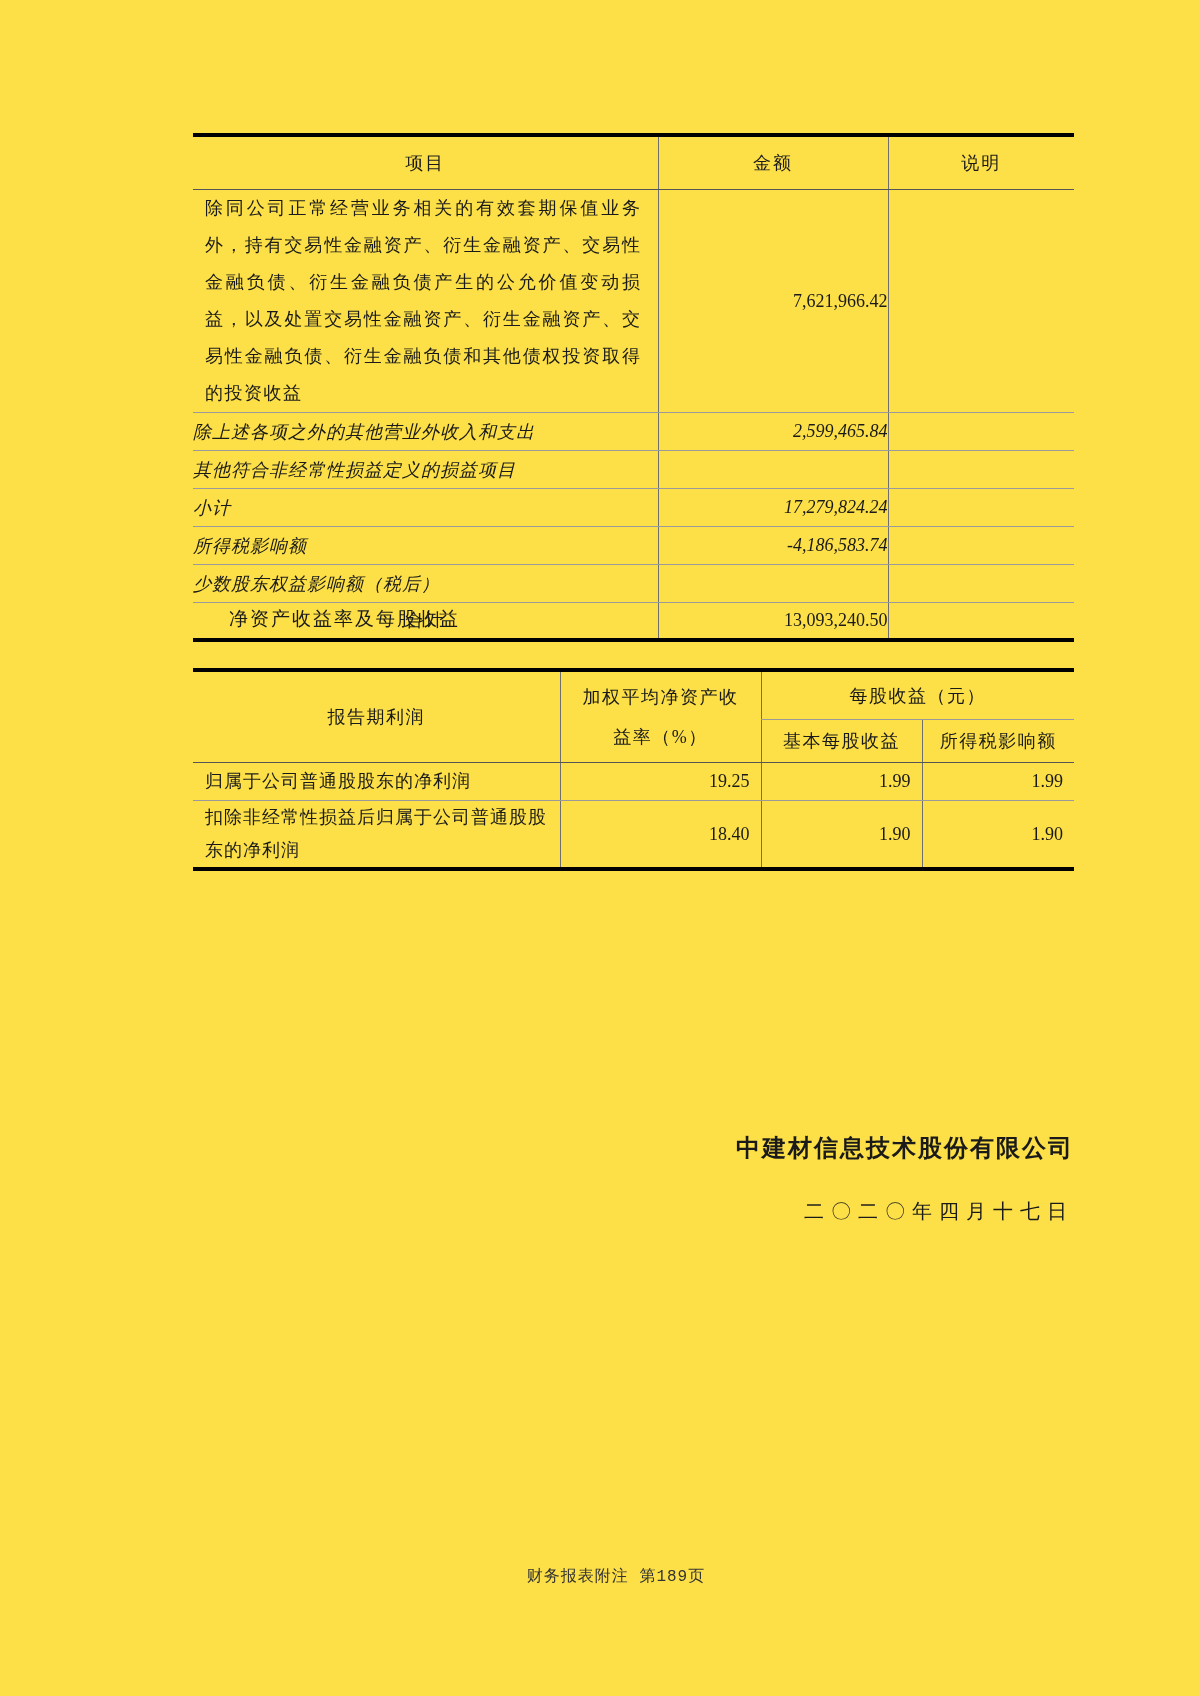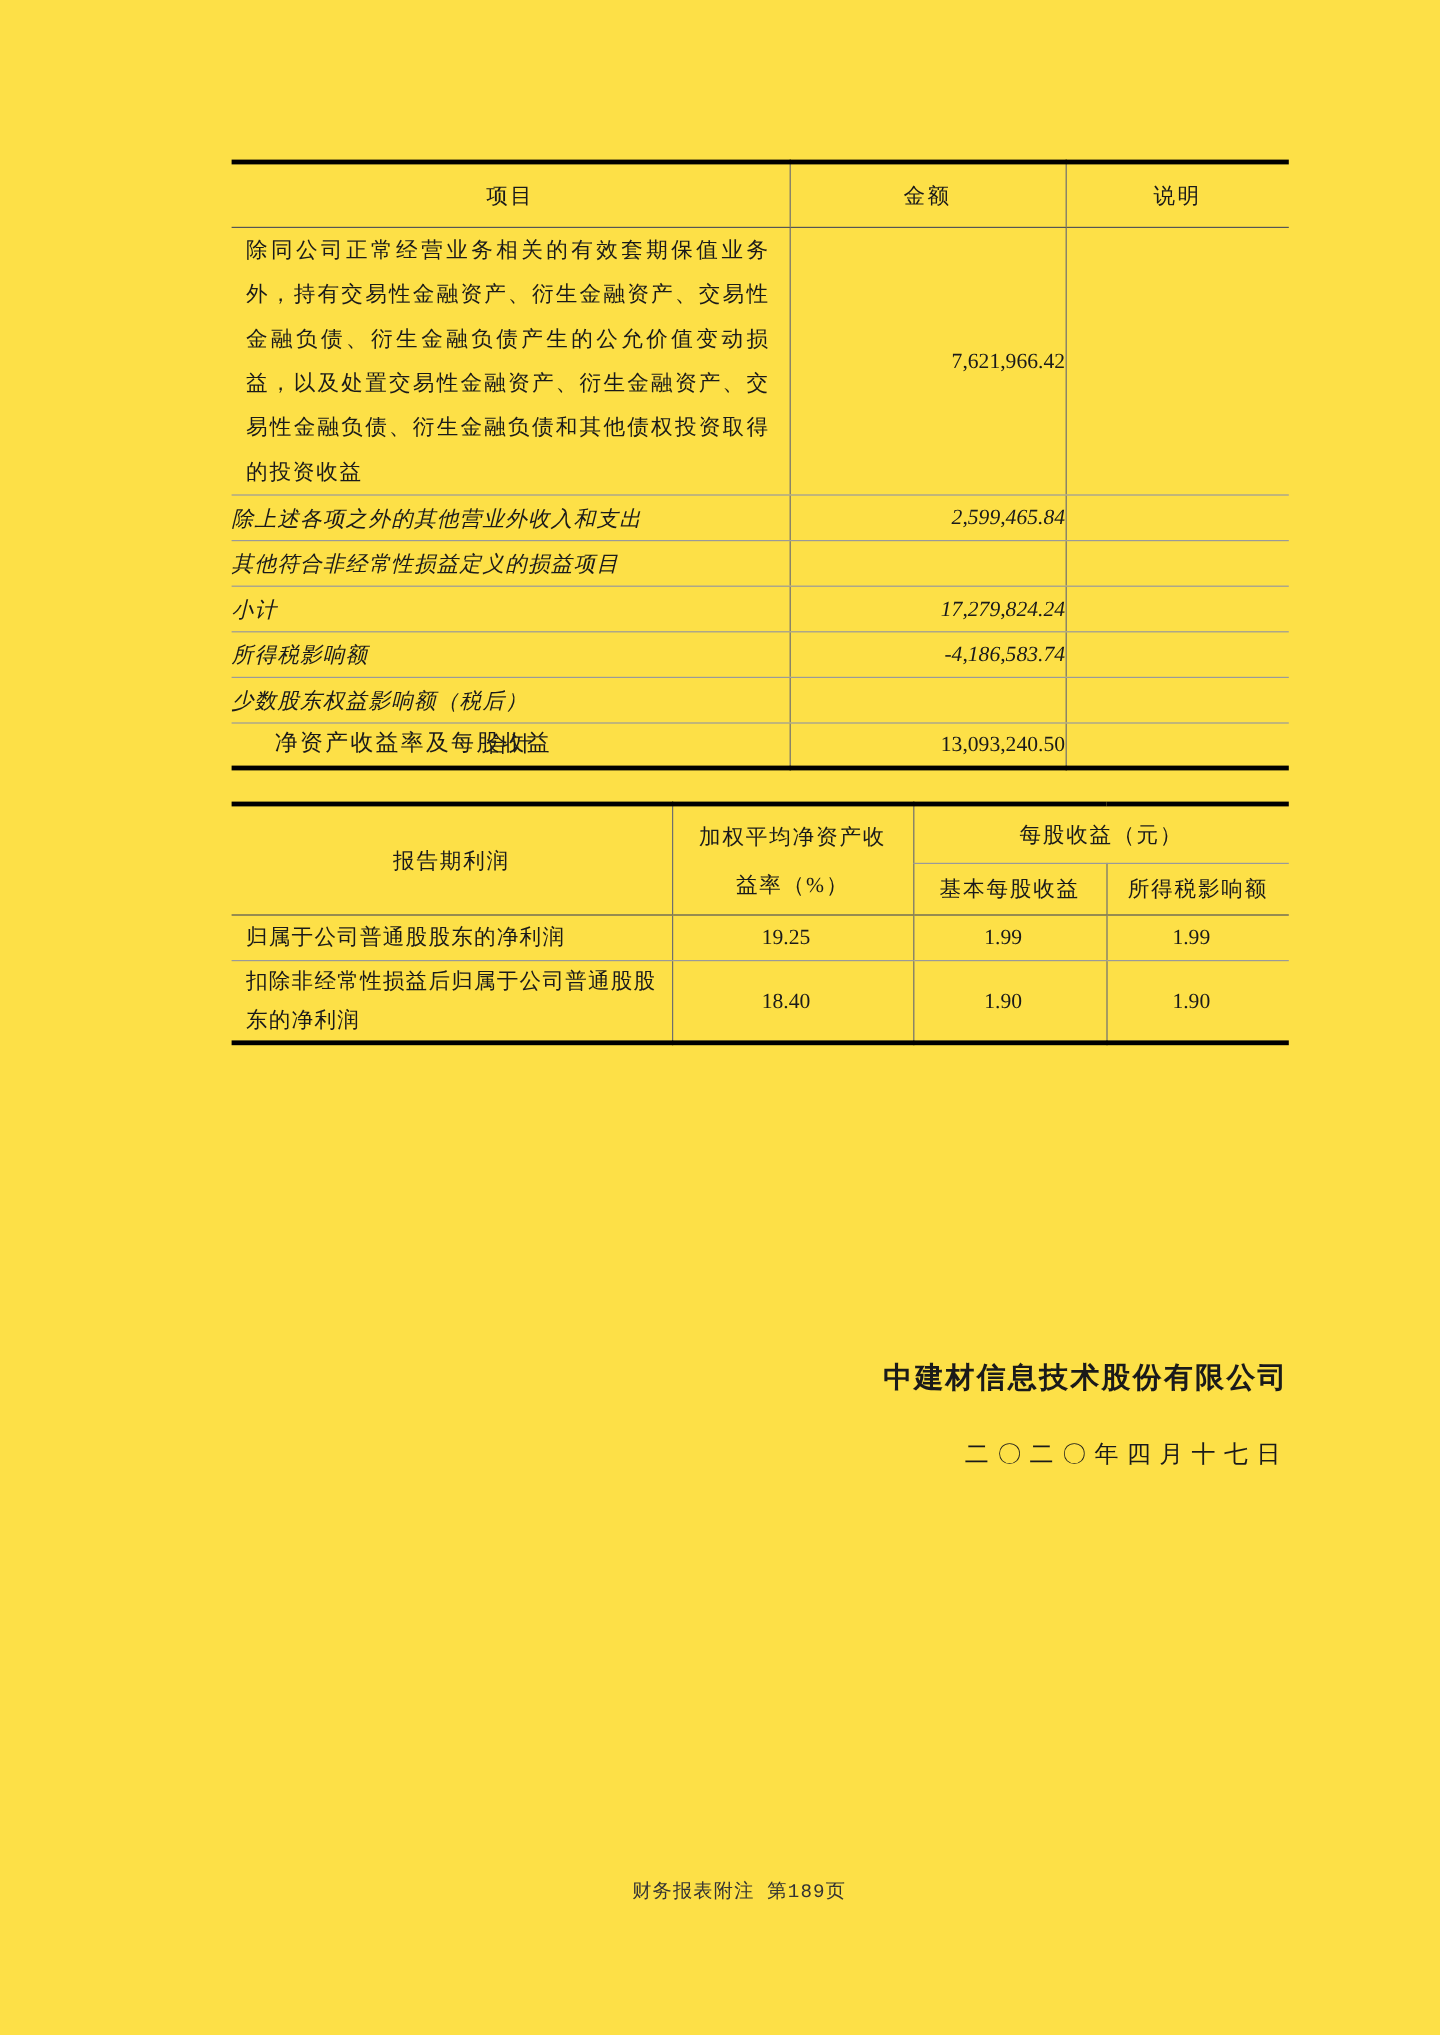--- a/index.html
+++ b/index.html
@@ -65,21 +65,21 @@
     font-weight:normal;
     padding:0;
     overflow:hidden;
   }
   .tbl2 .h-cell{text-align:center;letter-spacing:1.5px;}
   .tbl2 .h-roe{line-height:40px;padding:0 22px;}
   .tbl2 .h-top{height:47px;}
   .tbl2 .h-sub{height:42px;}
   .tbl2 .hdr-bottom{border-bottom:1px solid #555;}
   .tbl2 .b-label{text-align:left;padding:0 12px;letter-spacing:1px;line-height:33px;}
-  .tbl2 .b-num{text-align:center;padding-right:11px;}
+  .tbl2 .b-num{text-align:right;padding-right:11px;}
   .tbl2 .r1{height:38px;}
   .tbl2 .r2{height:67px;}
   
   .signature{
     position:absolute;right:126px;top:1132px;
     text-align:right;
   }
   .company-line{
     font-size:24px;font-weight:bold;letter-spacing:2px;
   }

